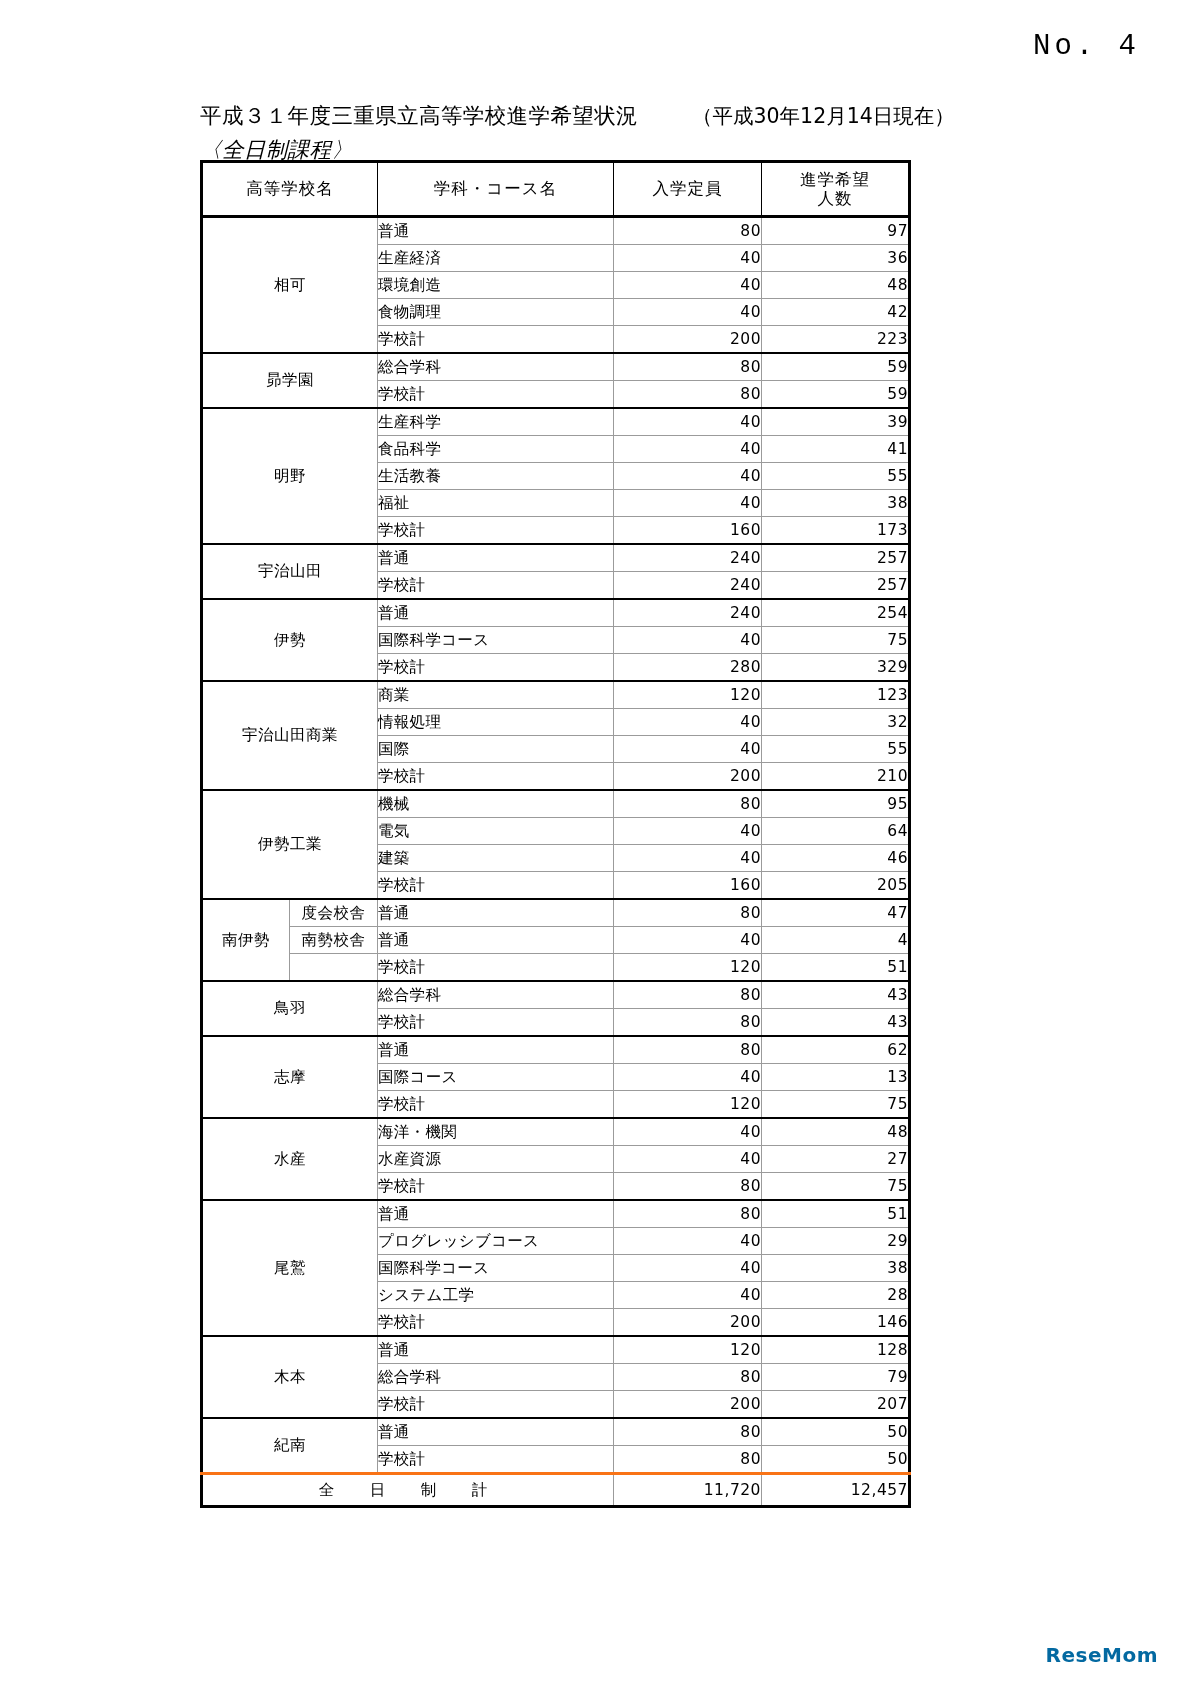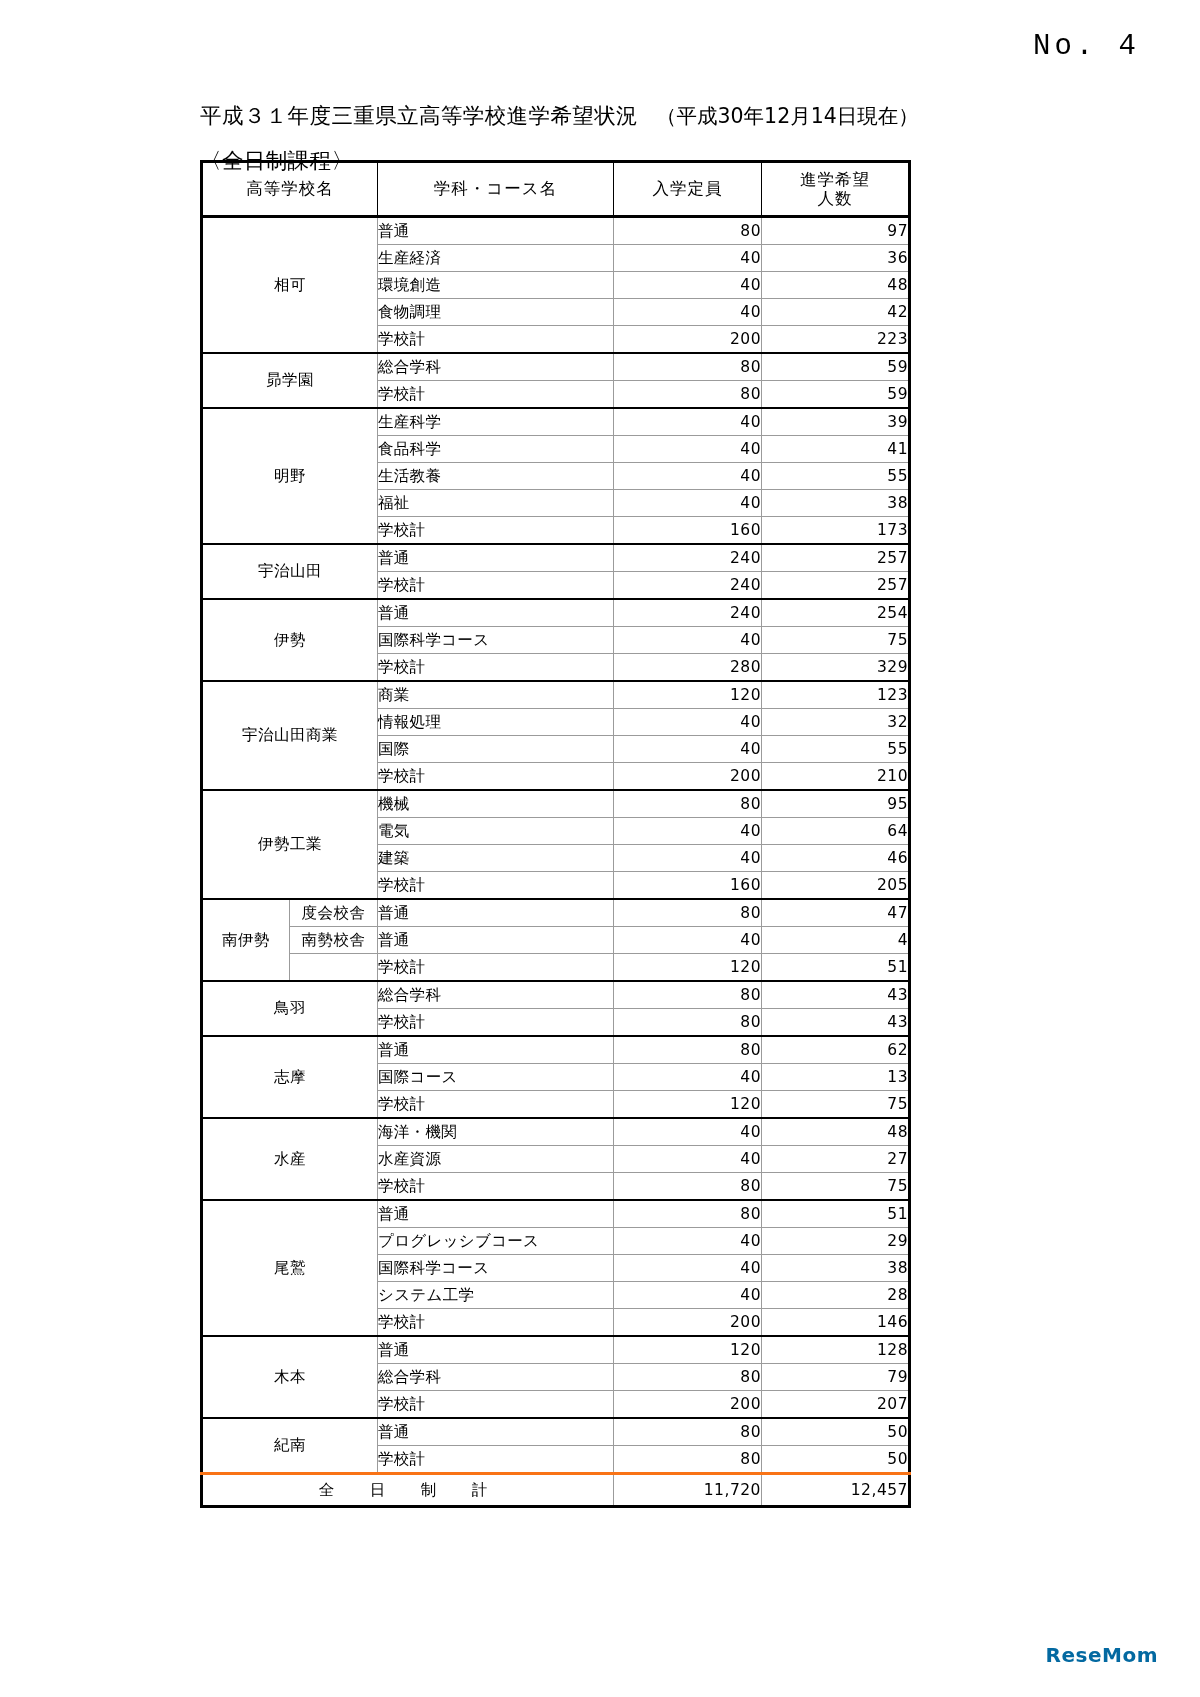--- a/index.html
+++ b/index.html
@@ -28,27 +28,28 @@
     left:200px; top:100px;
     width:760px;
   }
   .doc-title{
     font-family:"DejaVu Sans","Liberation Sans",sans-serif;
     font-size:21.5px;
     line-height:1.45;
     white-space:nowrap;
     letter-spacing:0.4px;
   }
-  .doc-title .asof{ margin-left:18px; font-size:20.5px; letter-spacing:0px;}
+  .doc-title .asof{ margin-left:54px; font-size:20.5px; letter-spacing:0px;}
   .doc-subtitle{
     font-family:"DejaVu Sans","Liberation Sans",sans-serif;
     font-size:21.5px;
     line-height:1.45;
     letter-spacing:0.4px;
-    margin-top:13px;
+    margin-top:2px;
+    font-style:italic;
   }
 
   table.main{
     position:absolute;
     left:200px; top:160px;
     width:708px;
     border-collapse:collapse;
     table-layout:fixed;
     font-family:"DejaVu Sans","Liberation Sans",sans-serif;
   }

